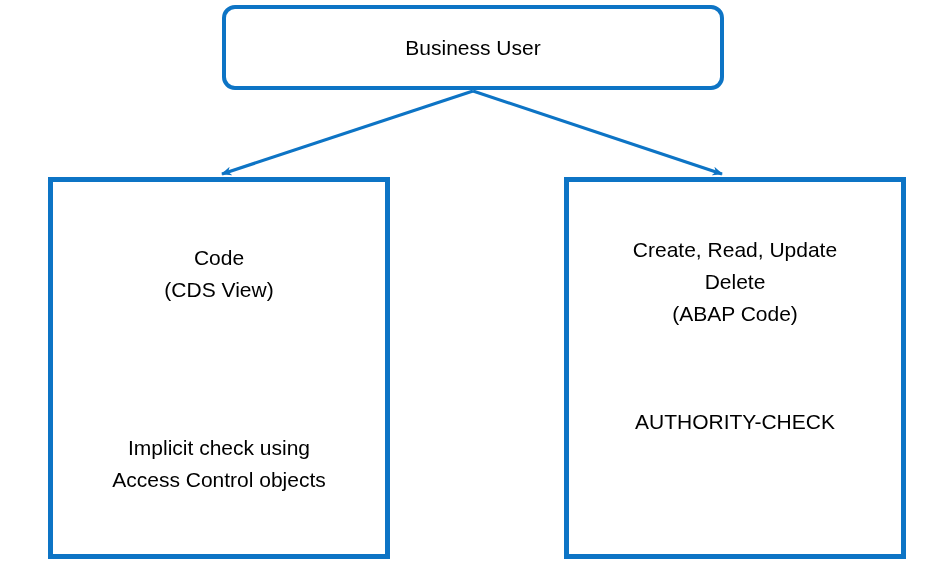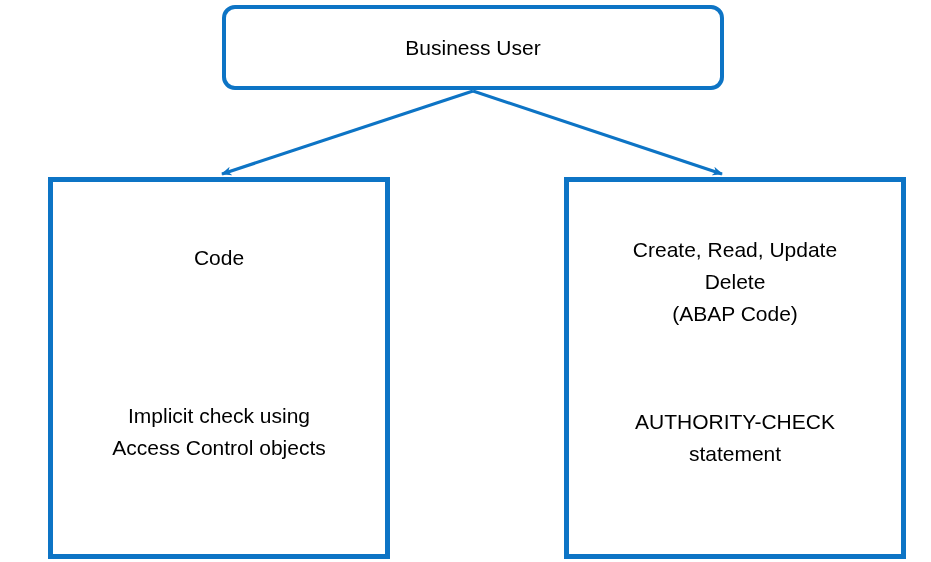--- a/index.html
+++ b/index.html
@@ -84,32 +84,32 @@
     <line x1="473" y1="91" x2="722" y2="174" marker-end="url(#arrowhead)" stroke="#0d74c5"></line>
   </svg>
 
   <div class="node node-top">
     <span>Business User</span>
   </div>
 
   <div class="node node-left">
     <div class="textgroup textgroup-top">
       <div>Code</div>
+      <div>(CDS View)</div>
     </div>
     <div class="textgroup textgroup-bottom">
       <div>Implicit check using</div>
       <div>Access Control objects</div>
     </div>
   </div>
 
   <div class="node node-right">
     <div class="textgroup textgroup-top">
       <div>Create, Read, Update</div>
       <div>Delete</div>
       <div>(ABAP Code)</div>
     </div>
     <div class="textgroup textgroup-bottom">
       <div>AUTHORITY-CHECK</div>
-      <div>statement</div>
     </div>
   </div>
 
 </div>
 
 </body></html>

